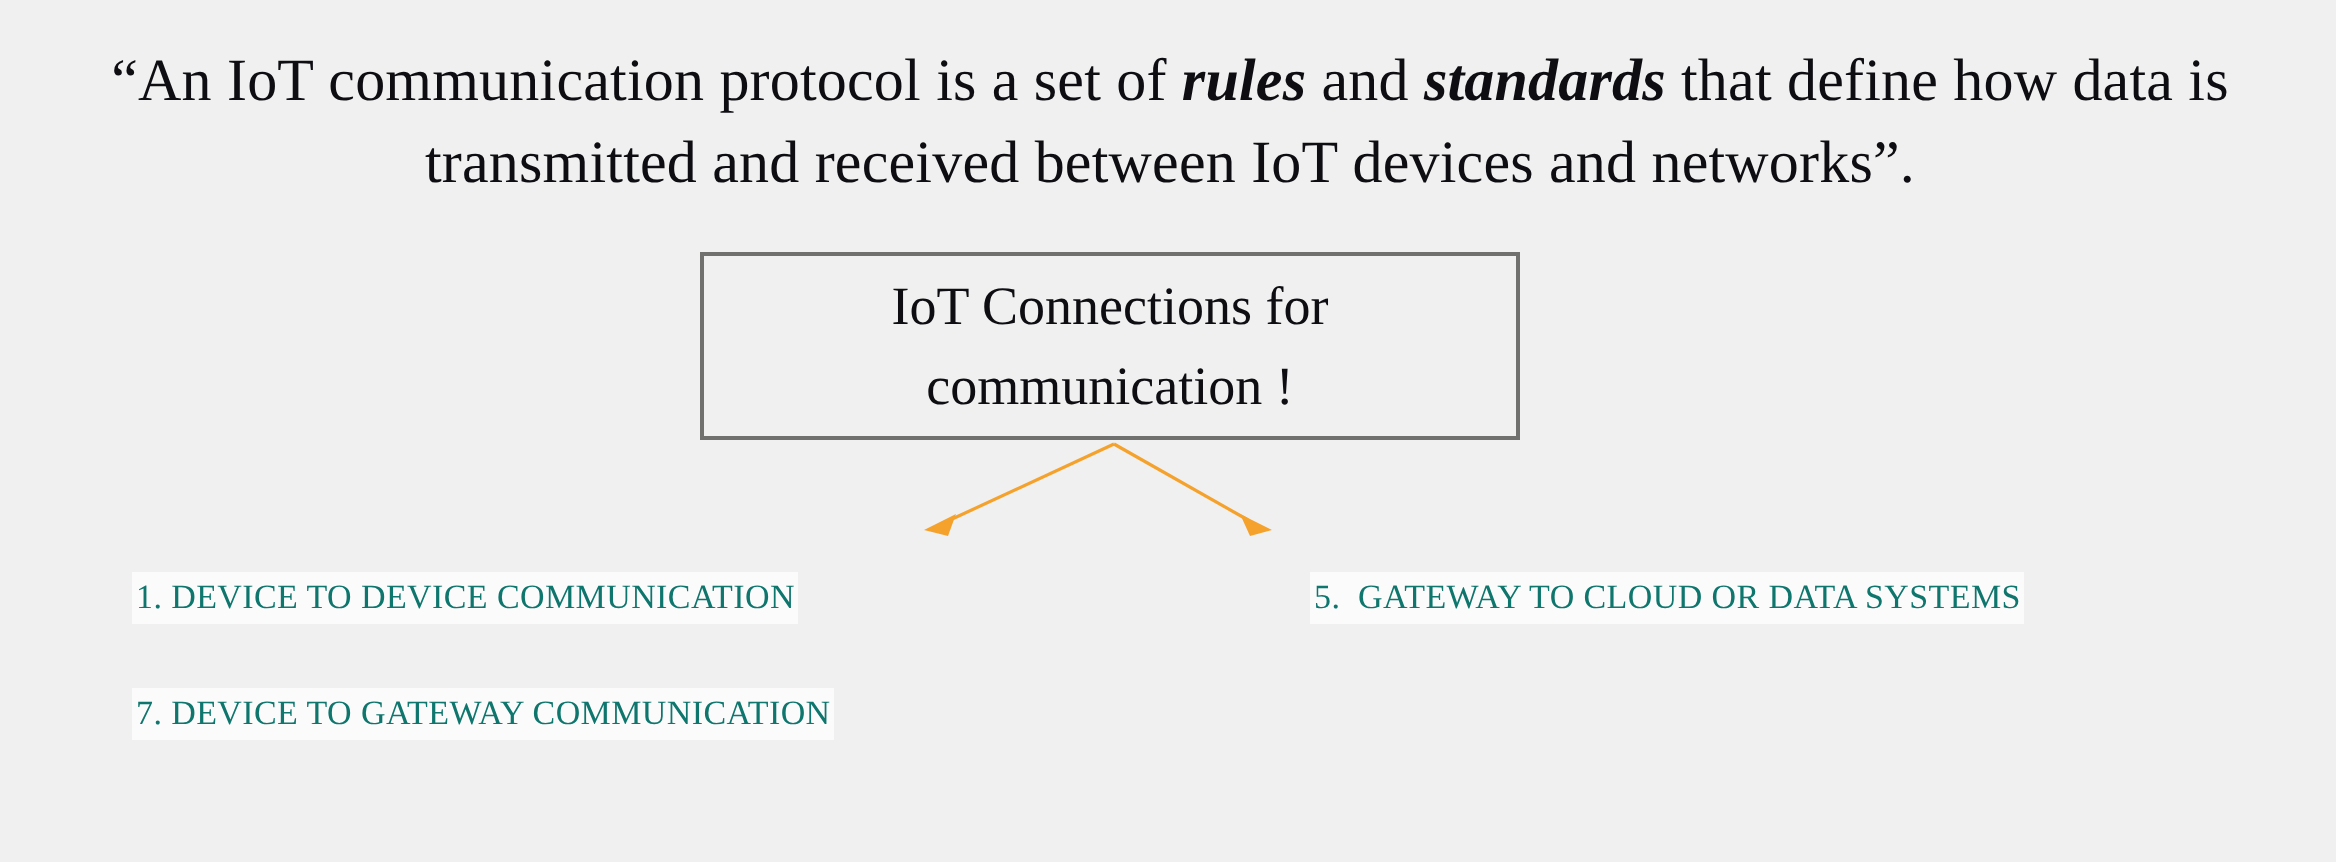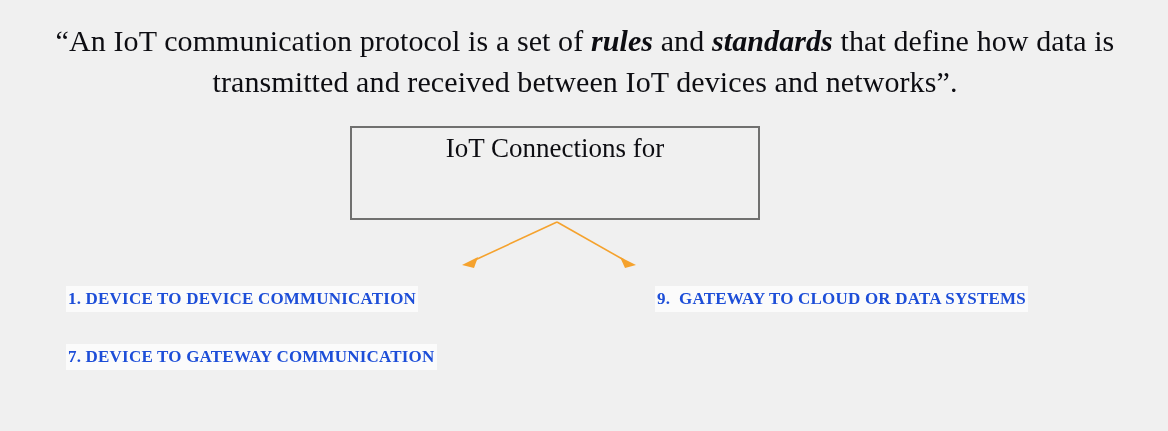--- a/index.html
+++ b/index.html
@@ -46,21 +46,21 @@
     left: 350px;
     top: 126px;
     width: 410px;
     height: 94px;
     box-sizing: border-box;
     border: 2px solid #70706f;
     background: #f0f0f0;
     display: flex;
     flex-direction: column;
     align-items: center;
-    justify-content: flex-start;
+    justify-content: center;
   }
   #center-box .box-line {
     font-size: 27px;
     line-height: 40px;
     color: #0d0d12;
     text-align: center;
     white-space: pre;
   }
 
   
@@ -69,54 +69,55 @@
     left: 440px;
     top: 215px;
     width: 260px;
     height: 62px;
   }
 
   
   .bullet {
     position: absolute;
     font-size: 17px;
-    font-weight: bold;
+    font-weight: normal;
     line-height: 24px;
-    color: #1d4ed8;
+    color: #0f766e;
     background: #fbfbfb;
     letter-spacing: 0.2px;
     white-space: pre;
     padding: 1px 2px;
   }
   #bullet-1 { left: 66px;  top: 286px; }
   #bullet-2 { left: 66px;  top: 344px; }
   #bullet-3 { left: 655px; top: 286px; }
   #bullet-4 { left: 655px; top: 342px; }
 </style>
 </head>
 <body>
 
 <div id="slide">
 
   <div id="quote"><span>“</span><span>An IoT communication protocol is a set of </span><span class="em">rules</span><span> and </span><span class="em">standards</span><span> that define how data is transmitted and received between IoT devices and networks</span><span>”</span><span>.</span></div>
 
   <div id="center-box">
     <div class="box-line">IoT Connections for</div>
+    <div class="box-line">communication !</div>
   </div>
 
   <div id="arrows">
     <svg width="260" height="62" viewBox="0 0 260 62" xmlns="http://www.w3.org/2000/svg">
       <g stroke="#f5a22d" fill="#f5a22d">
         <line x1="117" y1="7" x2="35" y2="45" stroke-width="1.6"></line>
         <polygon points="22,50 38,42 34,53" stroke="none"></polygon>
       </g>
       <g stroke="#f5a22d" fill="#f5a22d">
         <line x1="117" y1="7" x2="184" y2="45" stroke-width="1.6"></line>
         <polygon points="196,50 180,42 185,53" stroke="none"></polygon>
       </g>
     </svg>
   </div>
 
   <div class="bullet" id="bullet-1">1. DEVICE TO DEVICE COMMUNICATION</div>
   <div class="bullet" id="bullet-2">7. DEVICE TO GATEWAY COMMUNICATION</div>
-  <div class="bullet" id="bullet-3">9.  GATEWAY TO CLOUD OR DATA SYSTEMS</div>
+  <div class="bullet" id="bullet-3">5.  GATEWAY TO CLOUD OR DATA SYSTEMS</div>
 
 </div>
 
 </body></html>

